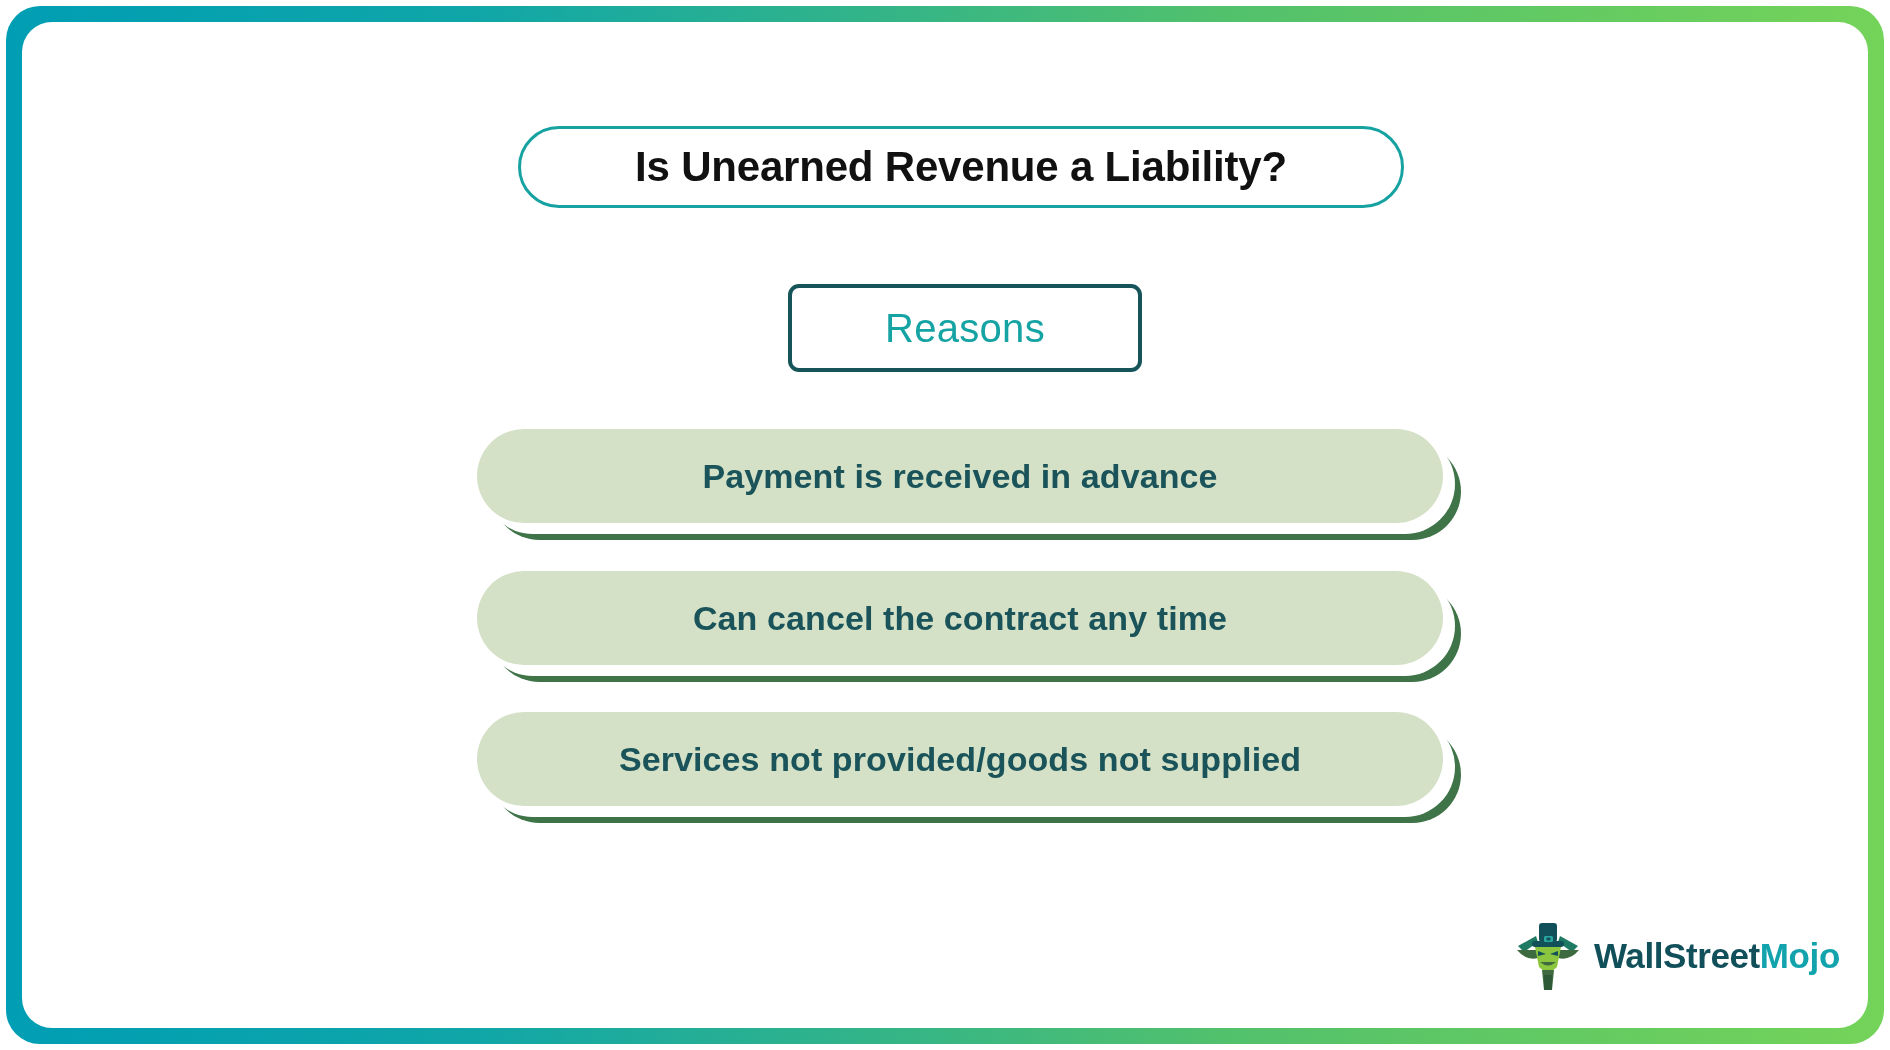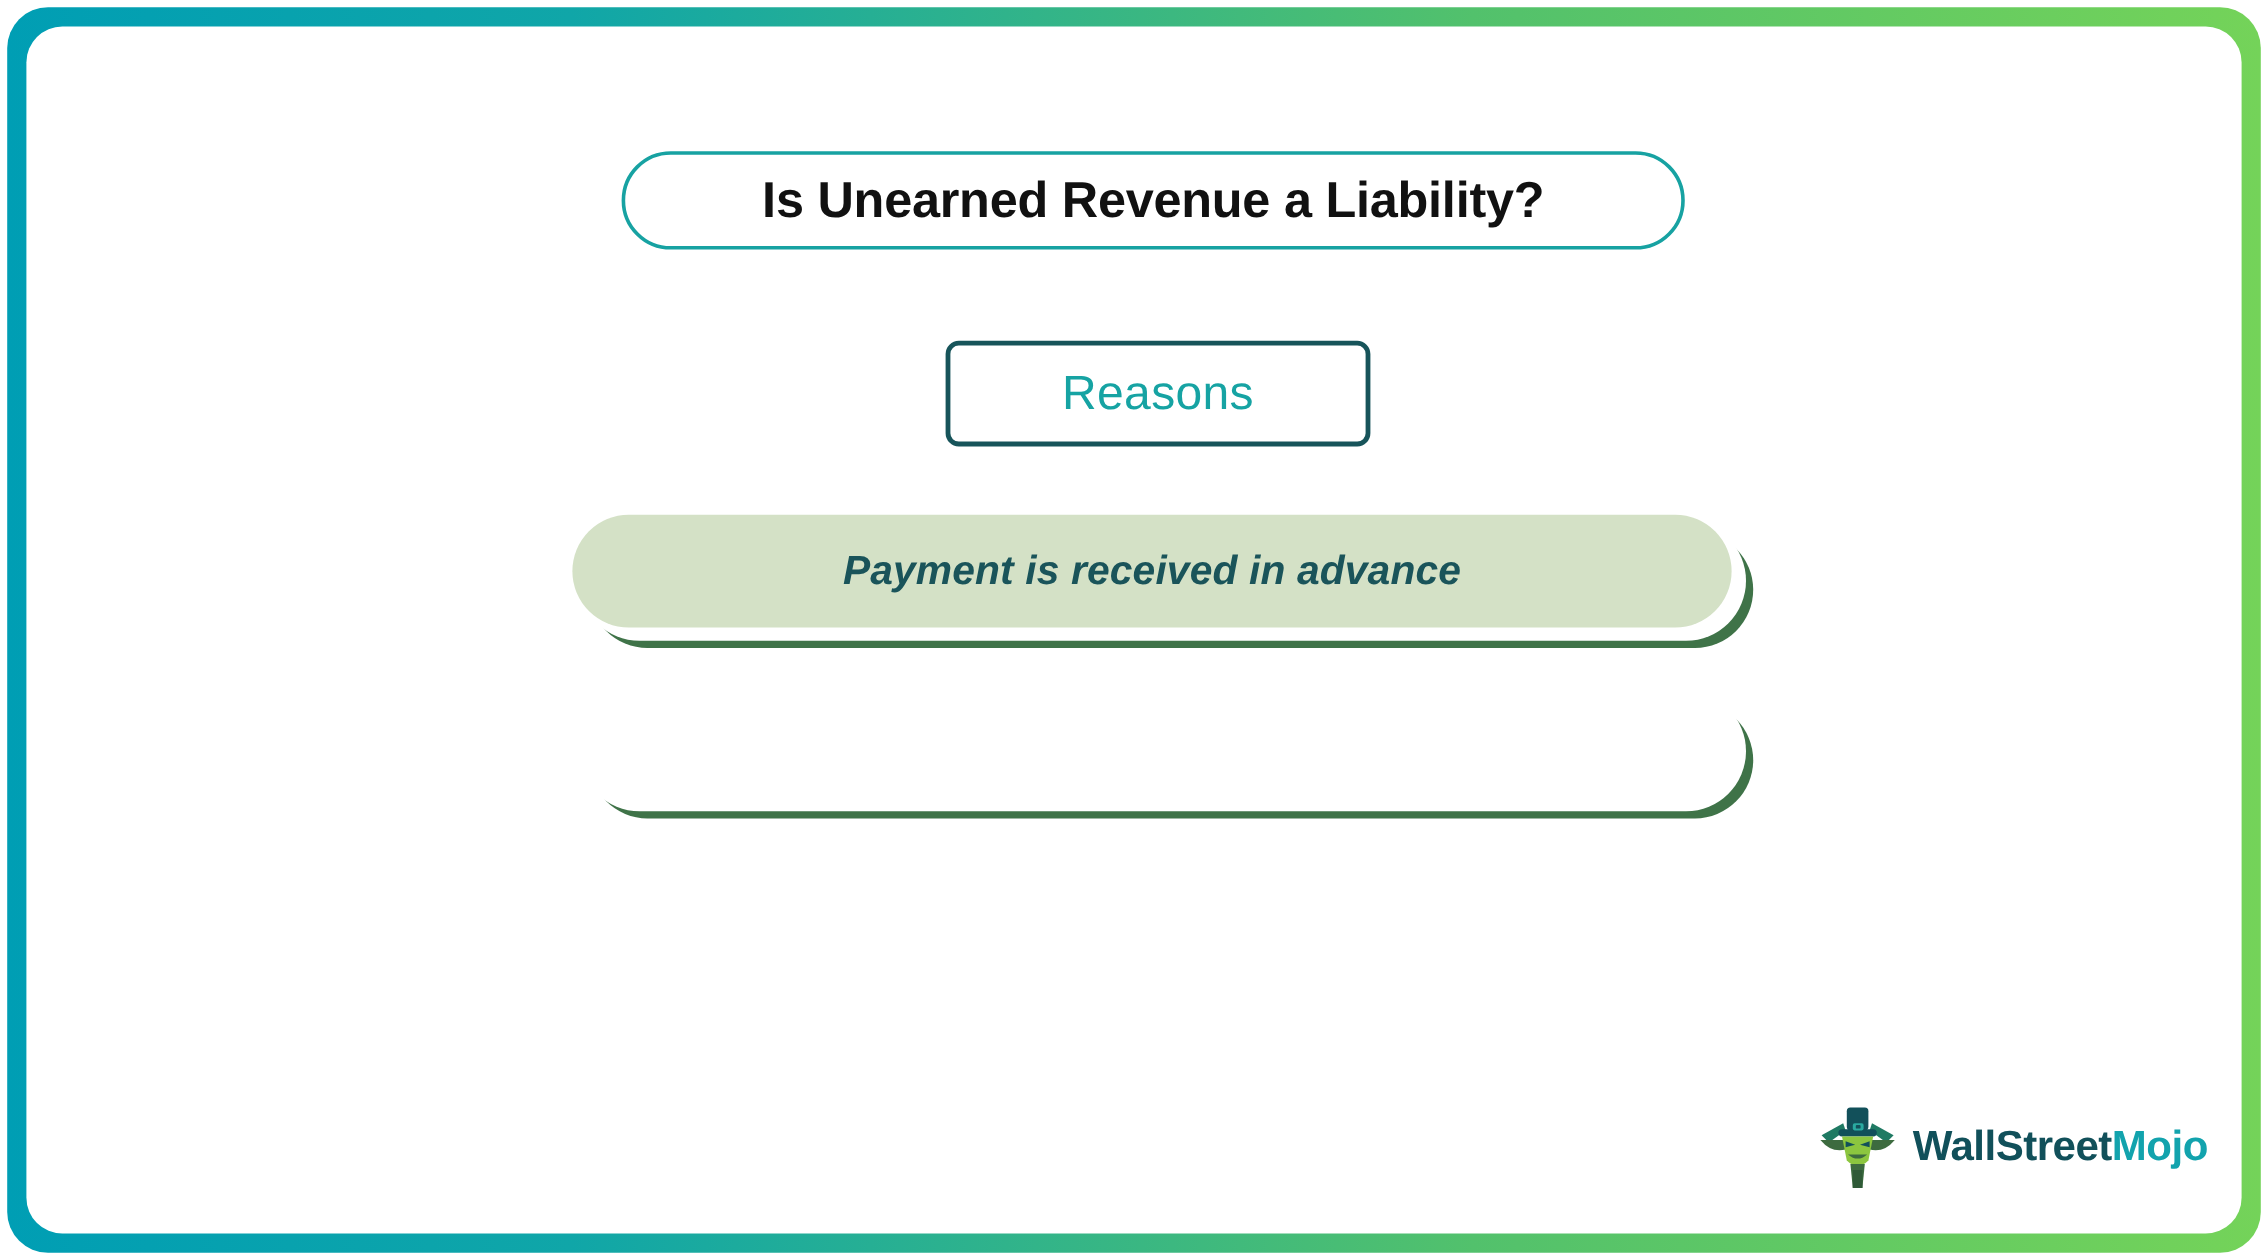--- a/index.html
+++ b/index.html
@@ -83,21 +83,21 @@
     top: 0;
     width: 100%;
     height: 100%;
   }
   .reason-row {
     position: absolute;
     left: 455px;
     width: 986px;
     height: 116px;
   }
-  .reason-row.r0 { top: 407px; font-style: italic; }
+  .reason-row.r0 { top: 407px; }
   .reason-row.r1 { top: 549px; }
   .reason-row.r2 { top: 690px; }
 
   
   .reason-shadow {
     position: absolute;
     left: 14px;
     top: 14px;
     width: 970px;
     height: 97px;
@@ -174,22 +174,32 @@
         <div class="reason-shadow"></div>
         <div class="reason-gap"></div>
         <div class="reason-pill">
           <span class="reason-text">Payment is received in advance</span>
         </div>
       </div>
 
       <div class="reason-row r1">
         <div class="reason-shadow"></div>
         <div class="reason-gap"></div>
+        <div class="reason-pill">
+          <span class="reason-text">Can cancel the contract any time</span>
+        </div>
       </div>
 
+      <div class="reason-row r2">
+        <div class="reason-shadow"></div>
+        <div class="reason-gap"></div>
+        <div class="reason-pill">
+          <span class="reason-text">Services not provided/goods not supplied</span>
+        </div>
+      </div>
 
     </div>
 
     <div class="logo">
       <svg class="logo-mark" viewBox="0 0 64 72">
 
         <path d="M2 26 L20 16 L22 22 L8 32 Z" fill="#1f7a63"></path>
         <path d="M62 26 L44 16 L42 22 L56 32 Z" fill="#1f7a63"></path>
         <path d="M1 30 Q10 41 22 38 L22 30 Z" fill="#3d6b3f"></path>
         <path d="M63 30 Q54 41 42 38 L42 30 Z" fill="#3d6b3f"></path>

